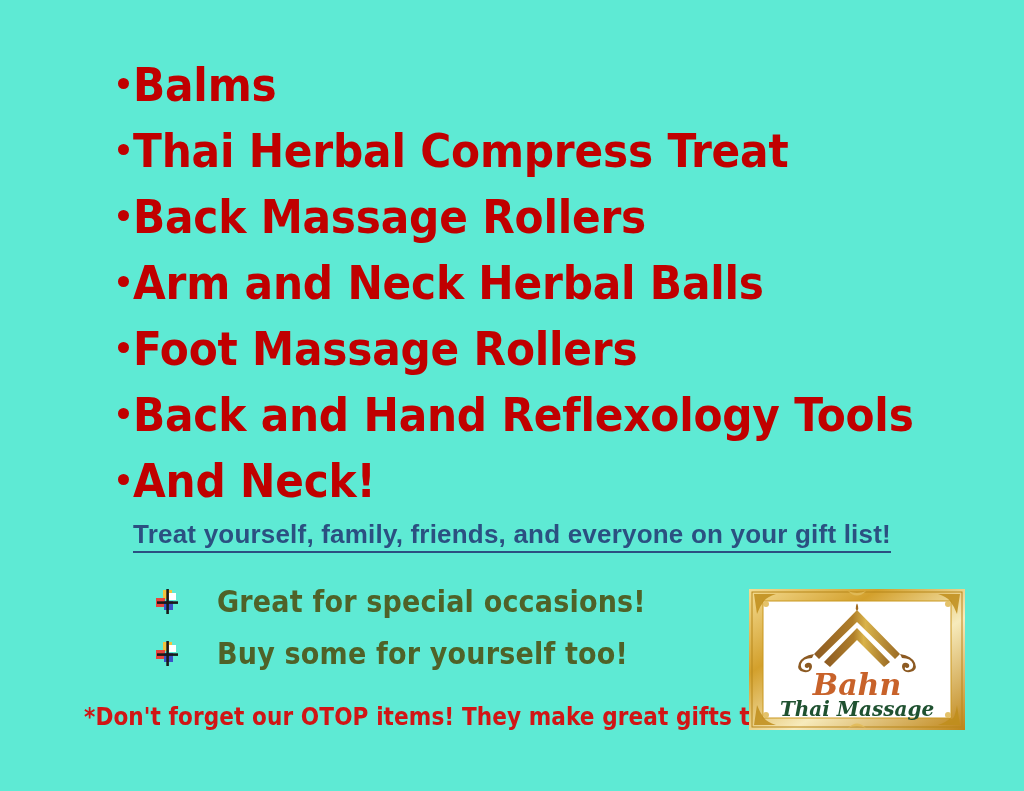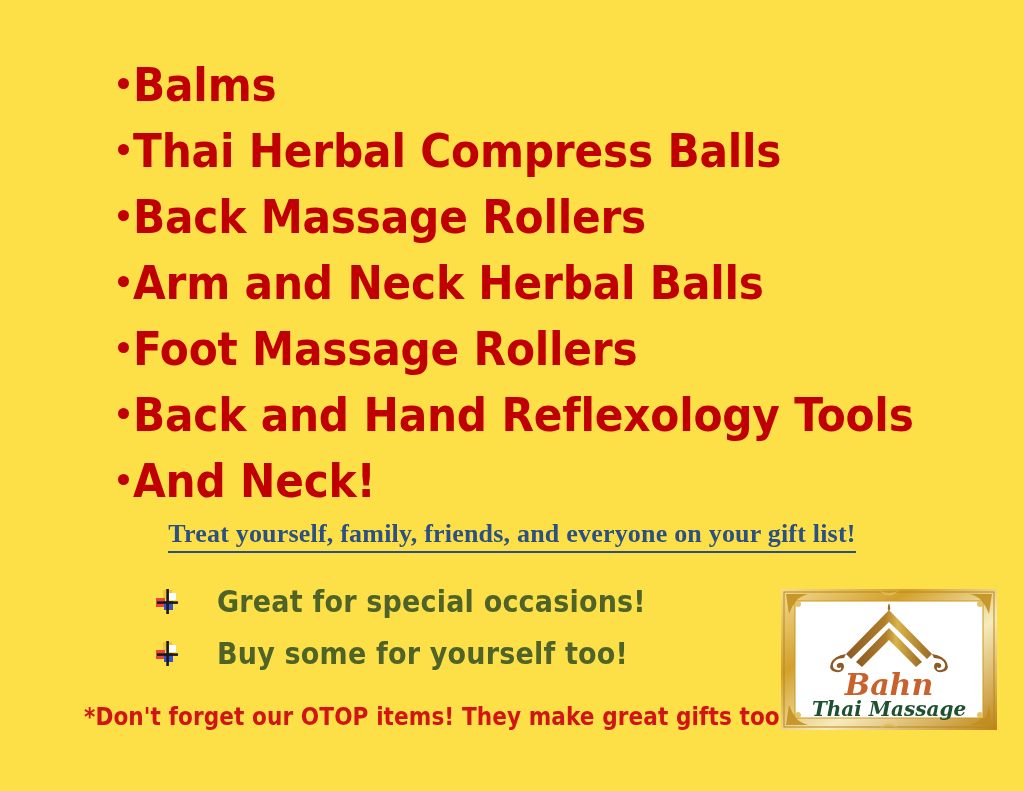--- a/index.html
+++ b/index.html
@@ -13,21 +13,21 @@
     height: 791px;
     overflow: hidden;
     font-family: "DejaVu Sans", sans-serif;
     -webkit-font-smoothing: antialiased;
   }
 
   #slide {
     position: relative;
     width: 1024px;
     height: 791px;
-    background: #fde047;
+    background: #5eead4;
   }
 
   
   .product-list {
     position: absolute;
     left: 118px;
     top: 52px;
     width: 880px;
     list-style: none;
     margin: 0;
@@ -60,21 +60,21 @@
   }
 
   
   .tagline {
     position: absolute;
     left: 0;
     top: 518px;
     width: 1024px;
     text-align: center;
     color: #2B5081;
-    font-family: Liberation Serif, serif;
+    font-family: Liberation Sans, sans-serif;
     font-weight: bold;
     font-size: 26px;
     line-height: 32px;
     letter-spacing: 0.2px;
     white-space: nowrap;
   }
   .tagline-inner {
     display: inline-block;
     border-bottom: 2px solid #2B5081;
     padding-bottom: 1px;
@@ -121,21 +121,21 @@
     font-weight: bold;
     font-size: 24px;
     line-height: 30px;
     letter-spacing: 0.1px;
     white-space: nowrap;
   }
 
   
   .logo-box {
     position: absolute;
-    left: 780px;
+    left: 748px;
     top: 588px;
     width: 218px;
     height: 143px;
   }
   .logo-svg { display: block; width: 100%; height: 100%; }
 
   .logo-wordmark-bahn {
     font-family: "DejaVu Serif", "Liberation Serif", serif;
     font-style: italic;
     font-weight: bold;
@@ -155,21 +155,21 @@
 
 <div id="slide">
 
   <ul class="product-list">
     <li class="product-item">
       <span class="bullet-dot"></span>
       <span class="product-label">Balms</span>
     </li>
     <li class="product-item">
       <span class="bullet-dot"></span>
-      <span class="product-label">Thai Herbal Compress Balls</span>
+      <span class="product-label">Thai Herbal Compress Treat</span>
     </li>
     <li class="product-item">
       <span class="bullet-dot"></span>
       <span class="product-label">Back Massage Rollers</span>
     </li>
     <li class="product-item">
       <span class="bullet-dot"></span>
       <span class="product-label">Arm and Neck Herbal Balls</span>
     </li>
     <li class="product-item">

